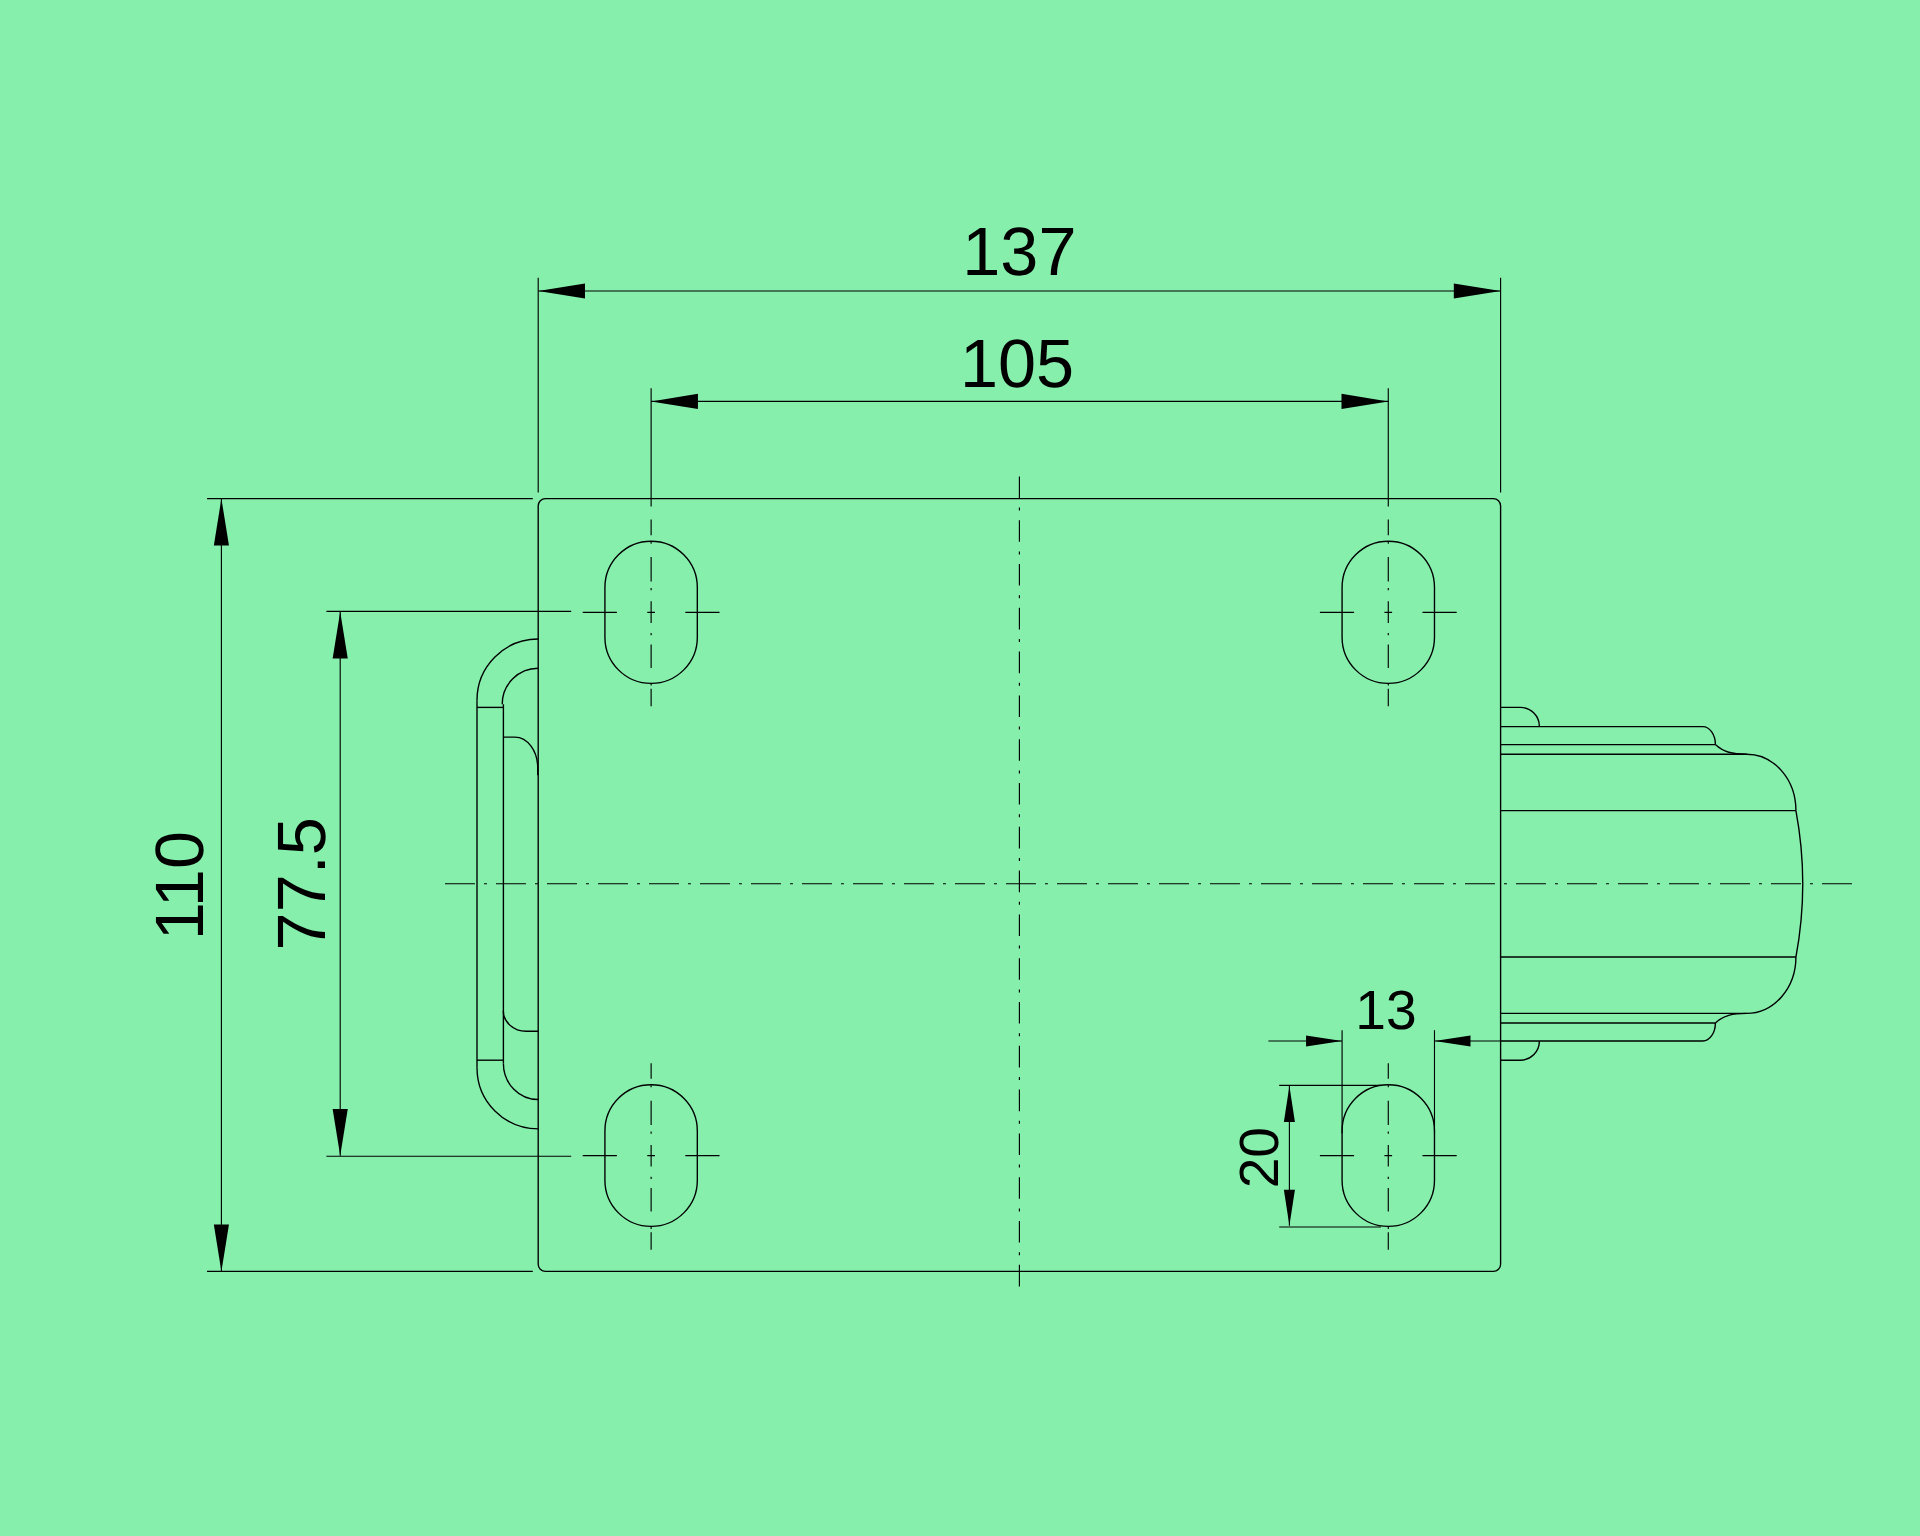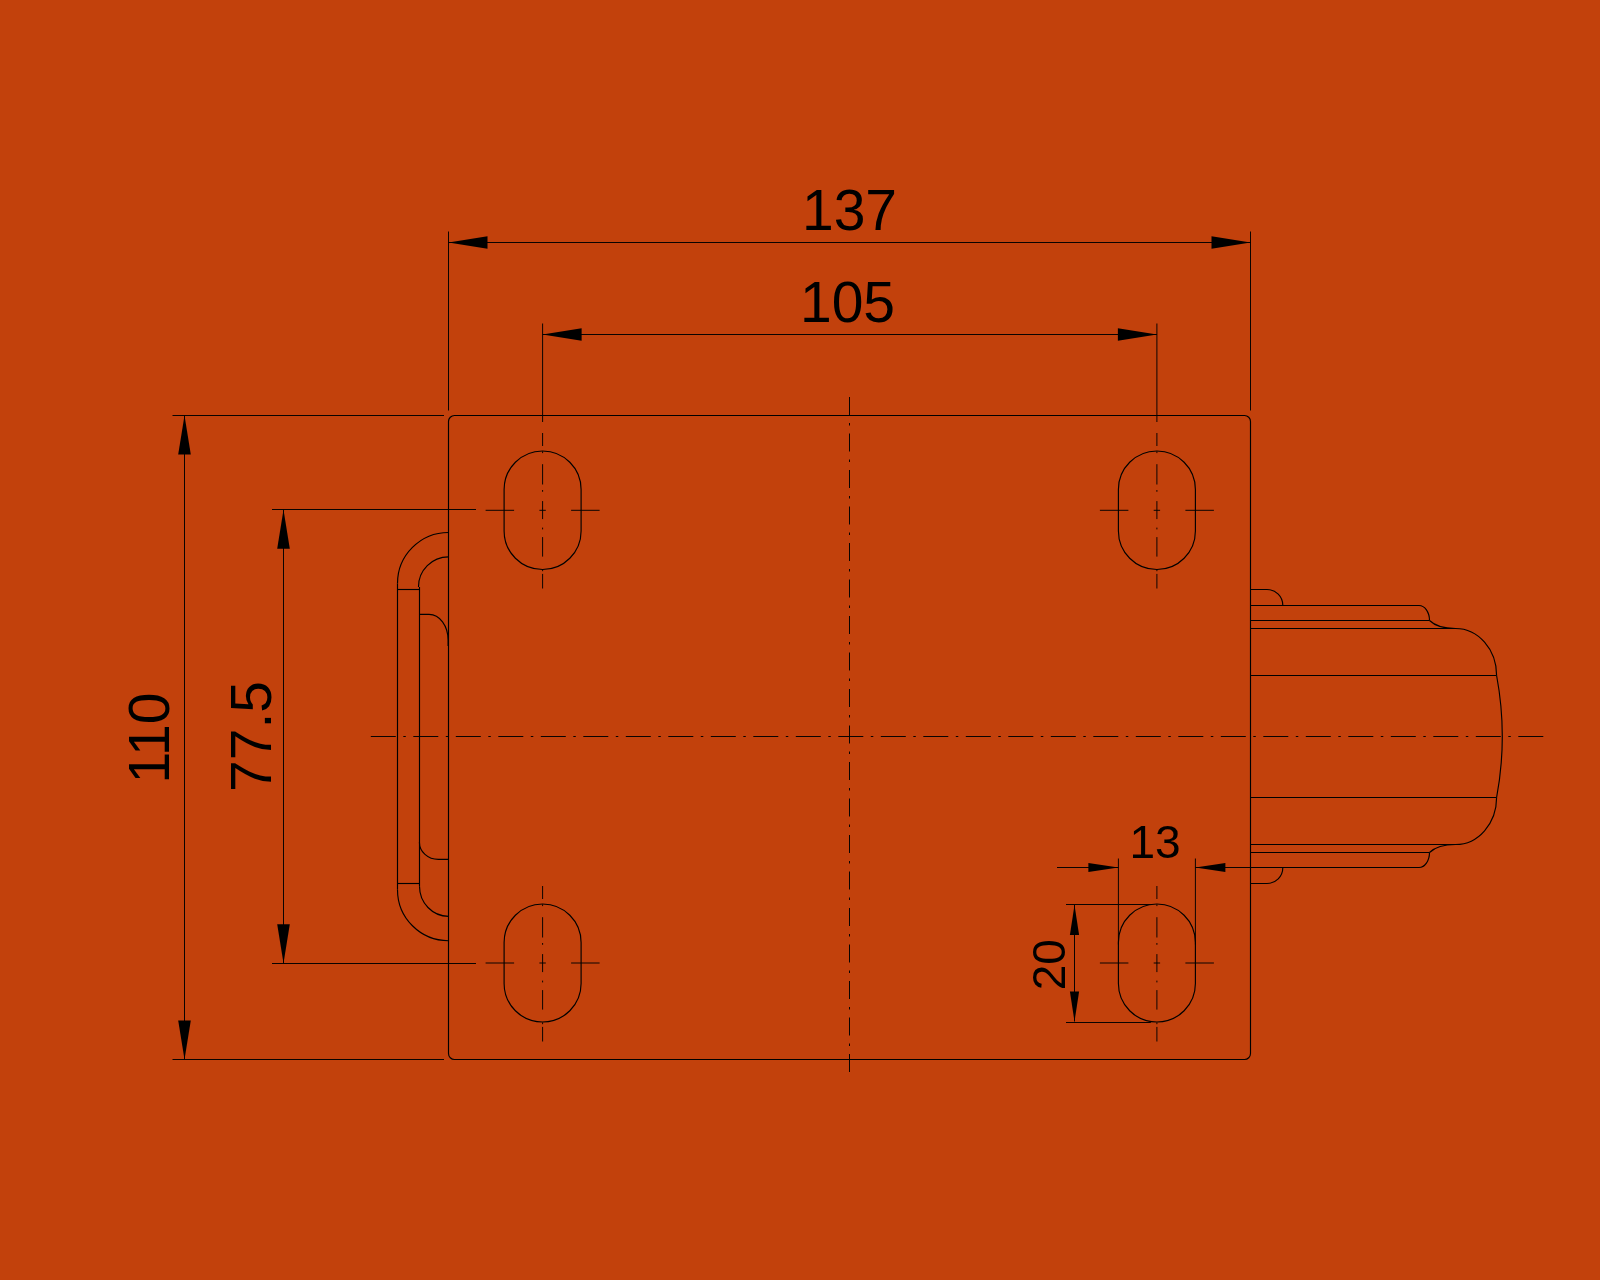--- a/index.html
+++ b/index.html
@@ -1,16 +1,16 @@
 <!DOCTYPE html>
 <html><head>
 <meta charset="utf-8">
 <style>
   html,body{margin:0;padding:0;background:#ffffff;}
-  .page{width:1600px;height:1280px;position:relative;overflow:hidden;background:#c2410c;}
+  .page{width:1600px;height:1280px;position:relative;overflow:hidden;background:#86efac;}
   text{font-family:"Liberation Sans",sans-serif;fill:#000;}
 </style>
 </head>
 <body>
 <div class="page">
 <svg width="1600" height="1280" viewBox="0 0 1600 1280">
   <g fill="none" stroke="#000" stroke-width="0.95" stroke-linecap="butt">
 
     <path d="M 370.8 736.5 H 1544" stroke-dasharray="25 7.5 2.5 7.5"></path>
 

